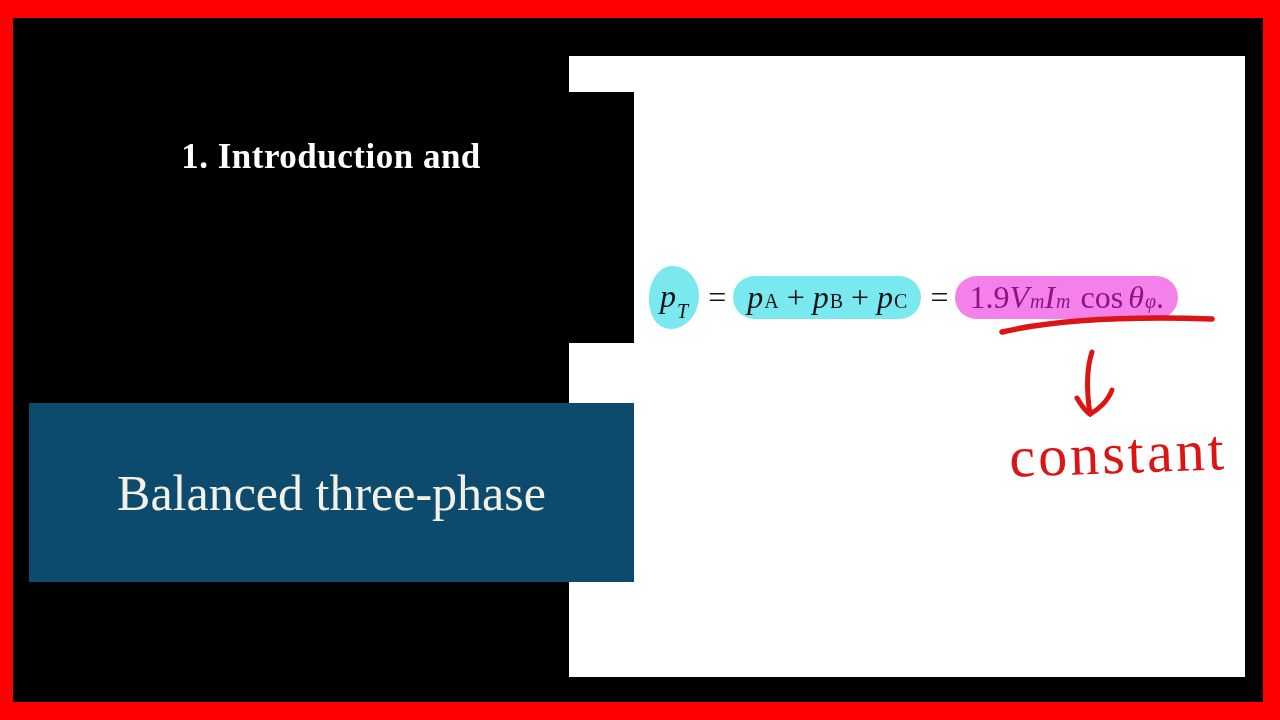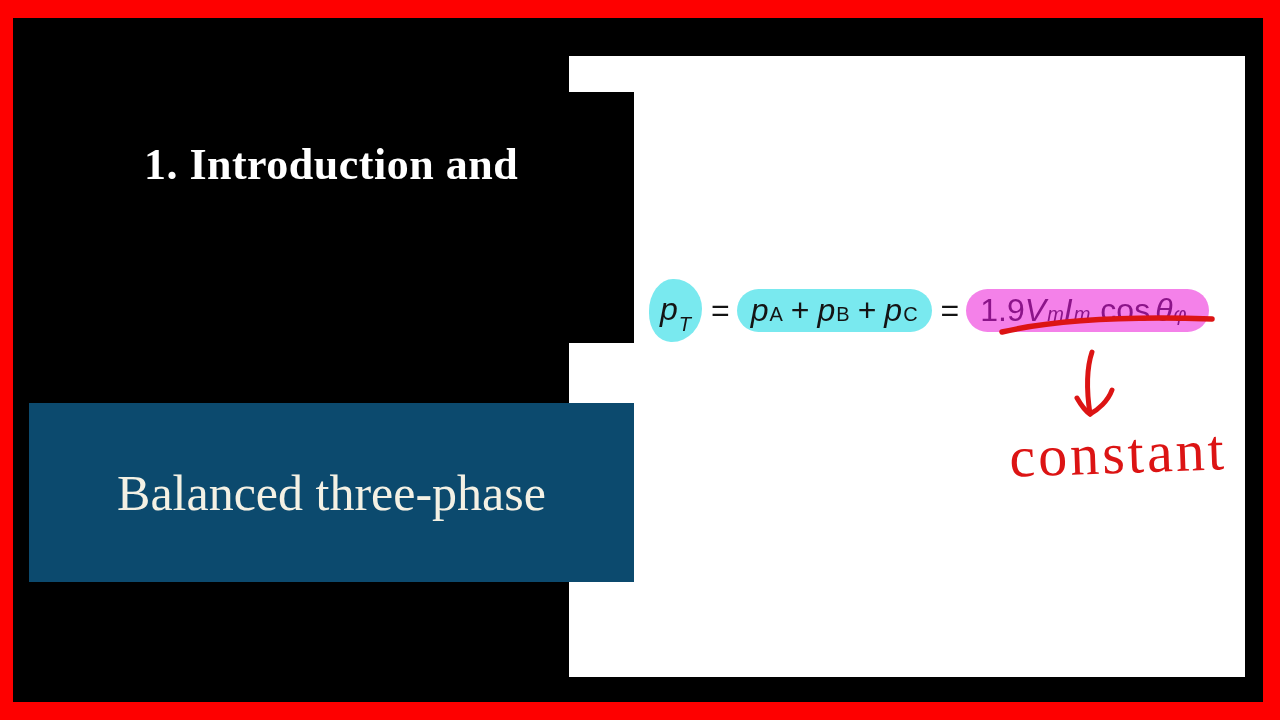--- a/index.html
+++ b/index.html
@@ -8,41 +8,41 @@
 
   .stage { position:relative; width:1280px; height:720px; background:#fe0000; }
 
   .inner-black { position:absolute; left:13px; top:18px; width:1250px; height:684px; background:#000; }
 
   .white-panel { position:absolute; left:569px; top:56px; width:676px; height:621px; background:#fff; }
 
   .black-step { position:absolute; left:569px; top:92px; width:65px; height:251px; background:#000; }
 
   .title-block {
-    position:absolute; left:28px; top:132px; width:606px;
+    position:absolute; left:28px; top:124px; width:606px;
     text-align:center; color:#fff;
-    font-weight:bold; font-size:44px; line-height:66px;
+    font-weight:bold; font-size:35px; line-height:66px;
     font-family:"Liberation Serif", serif;
     letter-spacing:0.5px;
   }
 
   .topic-box {
     position:absolute; left:29px; top:403px; width:605px; height:179px;
     background:#0c4a6e;
     display:flex; flex-direction:column; justify-content:center;
     text-align:center; color:#f4f1e4;
     font-size:50px; line-height:66px;
     font-family:"Liberation Serif", serif;
   }
 
   .equation {
-    position:absolute; left:649px; top:276px; height:68px;
+    position:absolute; left:649px; top:263px; height:68px;
     display:flex; align-items:center;
     font-size:32px; color:#141414;
-    font-family:Liberation Sans, sans-serif;
+    font-family:Liberation Serif, serif;
     white-space:nowrap;
   }
   .var { font-style:italic; }
   .rm  { font-style:normal; }
   sub  { font-size:20px; font-style:italic; line-height:0; position:relative; top:4px; margin-left:1px; }
   sub.rm { font-style:normal; }
   .op { font-style:normal; margin:0 9px; letter-spacing:-2px; }
   .plus { font-style:normal; margin:0 8px; }
   .fn { font-style:normal; margin:0 5px 0 10px; }
 

